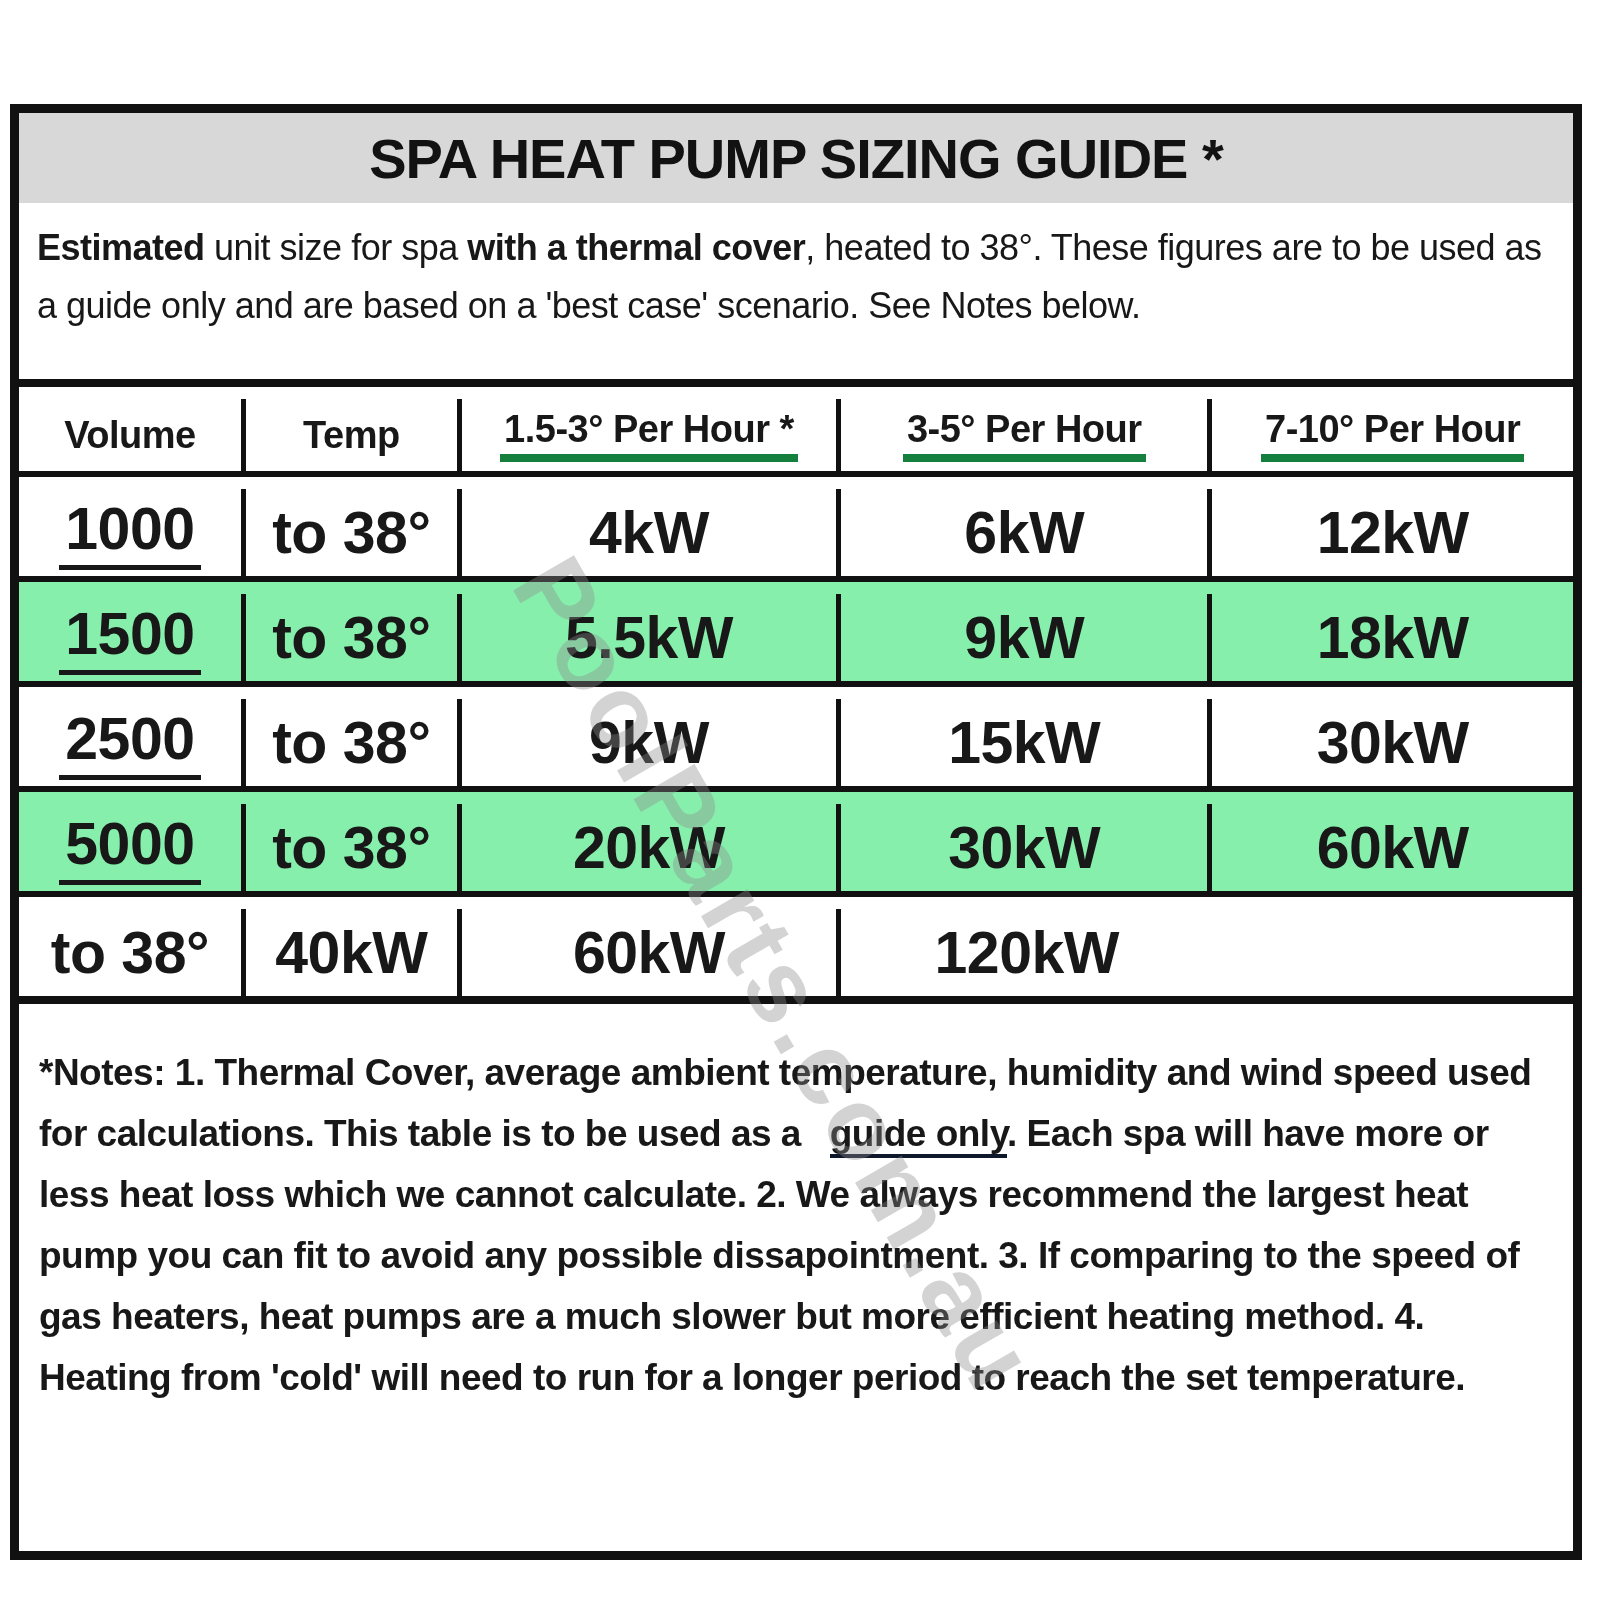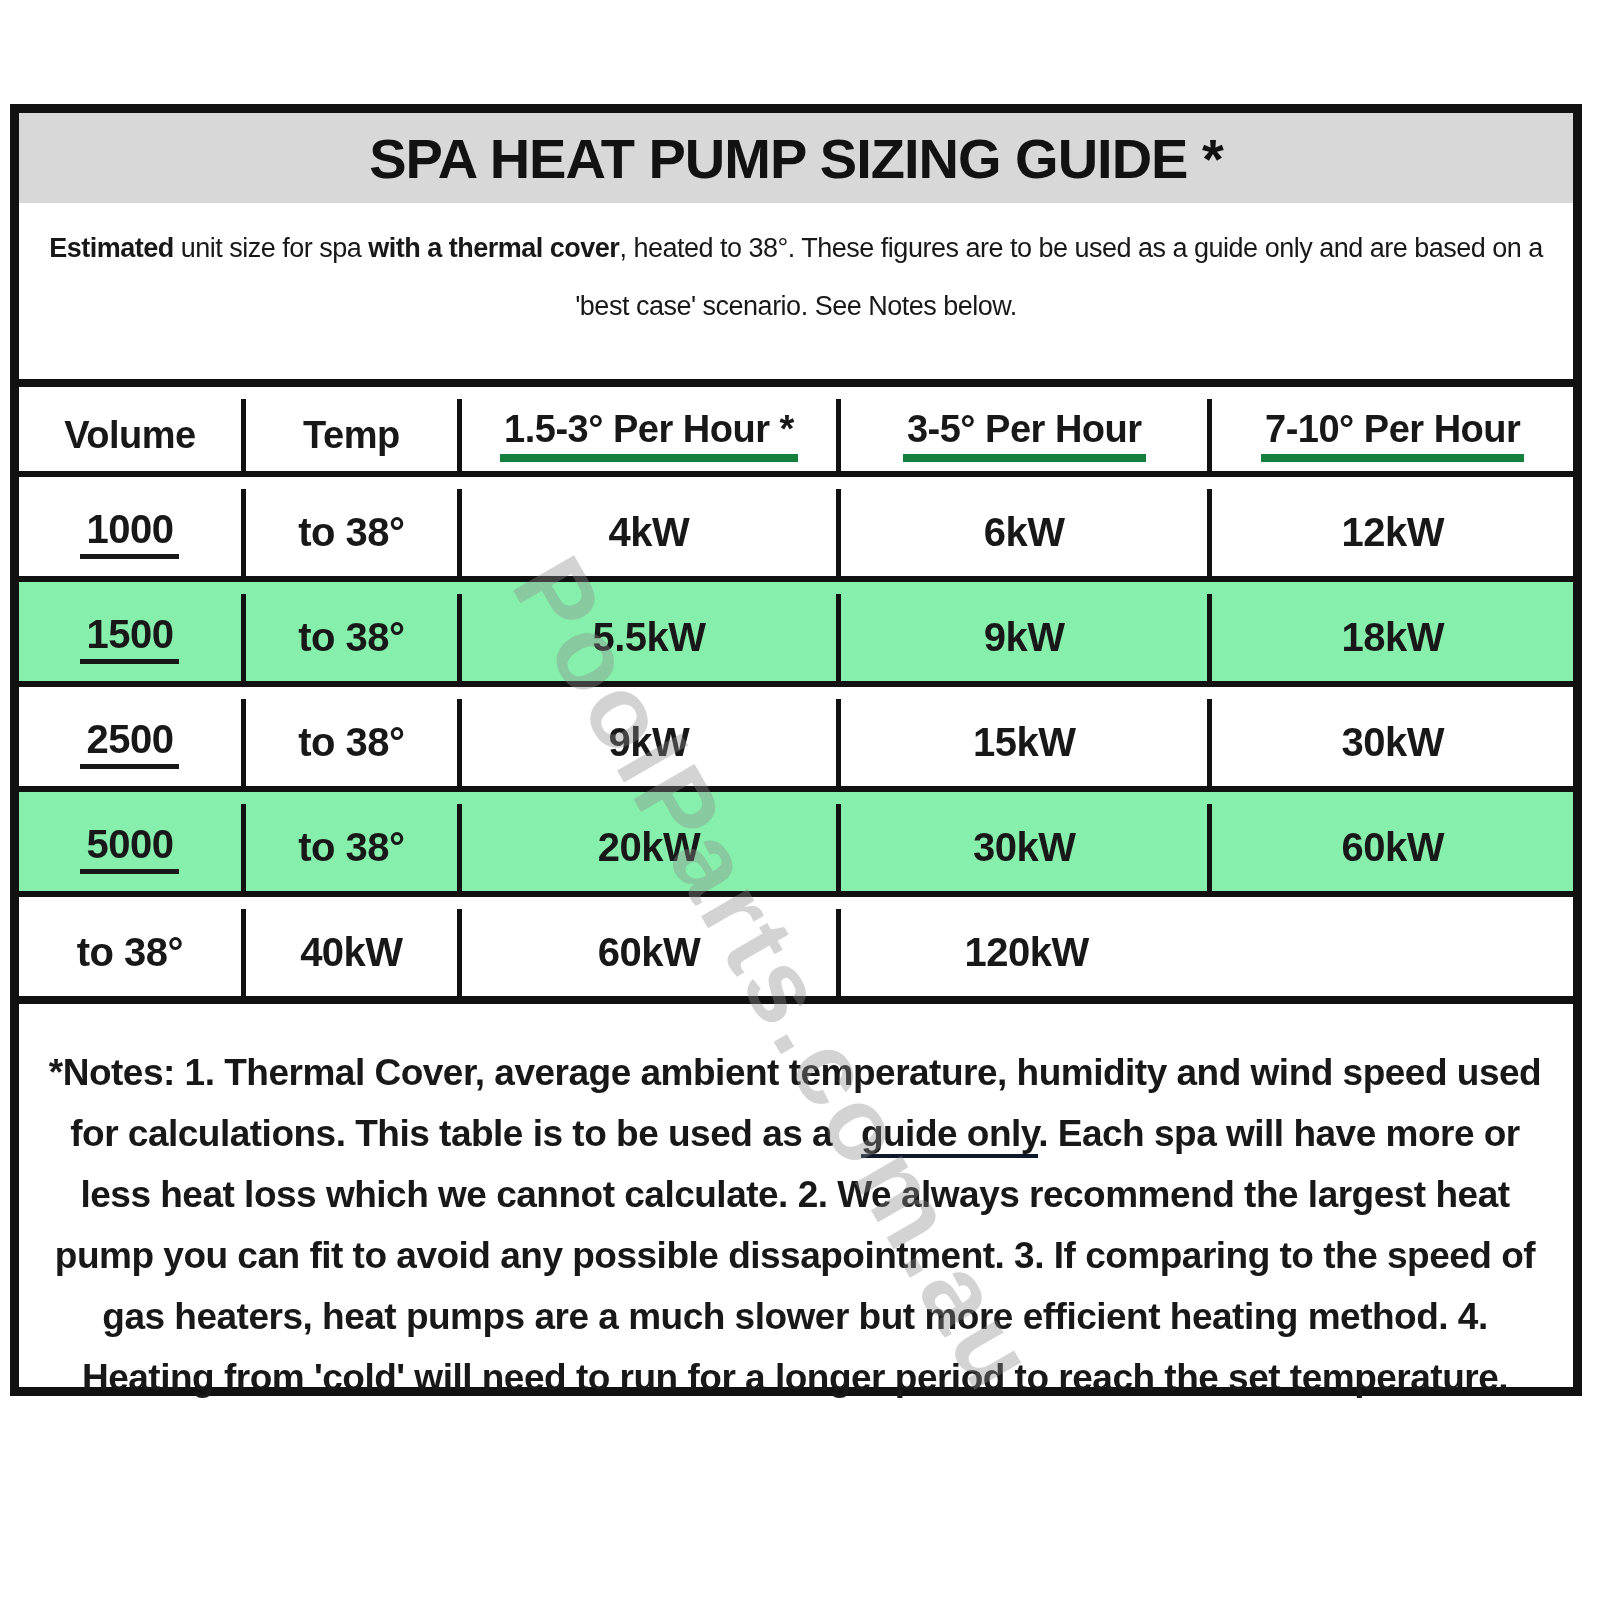--- a/index.html
+++ b/index.html
@@ -15,46 +15,45 @@
   .page {
     position: relative;
     width: 1600px;
     height: 1600px;
   }
   .sheet {
     position: absolute;
     left: 10px;
     top: 104px;
     width: 1572px;
-    height: 1292px;
+    height: 1456px;
     border: 9px solid #111111;
     box-sizing: border-box;
     background: #ffffff;
-    text-align: center;
   }
   
   .title-band {
     height: 90px;
     background: #d8d8d8;
     display: flex;
     align-items: center;
     justify-content: center;
   }
   .title-band h1 {
     margin: 0;
     font-size: 56px;
     font-weight: bold;
     letter-spacing: -1px;
     color: #121212;
     white-space: nowrap;
   }
   
   .intro {
     padding: 16px 18px 10px 18px;
-    font-size: 27px;
+    font-size: 36px;
     line-height: 58px;
     letter-spacing: -0.5px;
     height: 176px;
     box-sizing: border-box;
   }
   .intro .b { font-weight: bold; }
   
   .sizing-table {
     border-top: 8px solid #111111;
     border-bottom: 8px solid #111111;
@@ -72,21 +71,21 @@
     display: flex;
     align-items: center;
     justify-content: center;
     border-right: 5px solid #111111;
     font-weight: bold;
     letter-spacing: -0.5px;
     margin-top: 12px;
   }
   .cell:last-child { border-right: none; border-radius: 7px; }
   .t-row.head .cell { font-size: 38px; }
-  .t-row.data .cell { font-size: 40px; }
+  .t-row.data .cell { font-size: 59px; }
   .u {
     border-bottom: 8px solid #15803d;
     padding: 0 4px 3px 4px;
   }
   .vol {
     border-bottom: 5px solid #181818;
     padding: 0 6px 2px 6px;
   }
   
   .notes {

